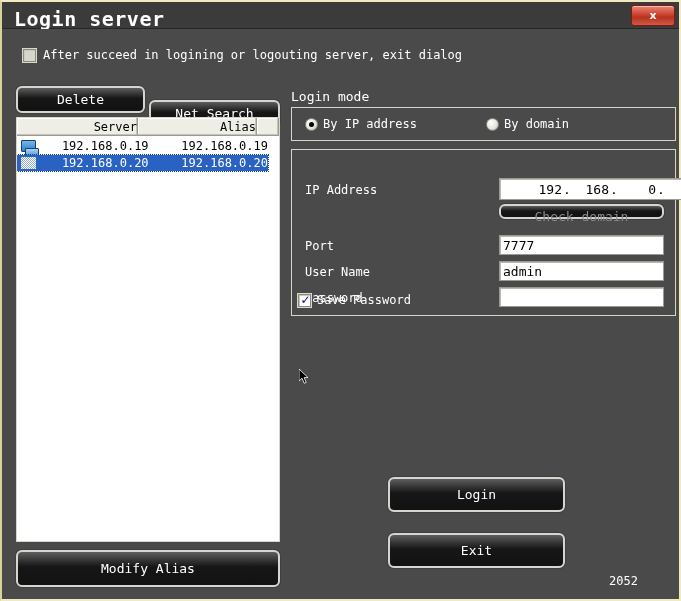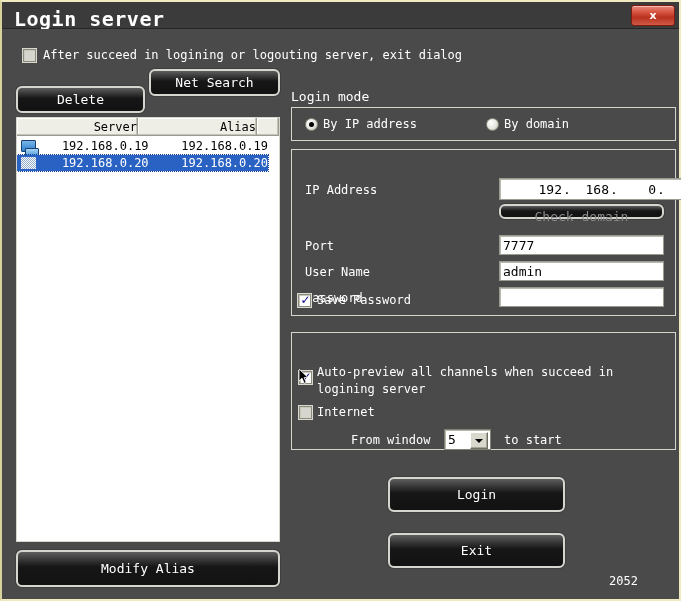--- a/index.html
+++ b/index.html
@@ -330,21 +330,21 @@
   </div>
 
   <div class="client">
 
     <div class="cb gray" style="left:21px; top:20px;"></div>
     <div class="lbl" style="position:absolute; left:41px; top:19px;">After succeed in logining or logouting server, exit dialog</div>
 
     <div class="btn" style="left:14px; top:57px; width:129px; height:27px; line-height:23px;">
       <span>Delete</span>
     </div>
-    <div class="btn" style="left:147px; top:40px; width:131px; height:27px; line-height:23px;">
+    <div class="btn" style="left:147px; top:71px; width:131px; height:27px; line-height:23px;">
       <span>Net Search</span>
     </div>
 
     <div class="listbox" style="left:14px; top:88px; width:264px; height:425px;text-align:right;">
       <div class="lst-header">
         <div class="lst-col" style="width:121px;">Server</div>
         <div class="lst-col" style="width:119px;">Alias</div>
         <div class="lst-col" style="width:22px;"></div>
       </div>
 
@@ -410,39 +410,20 @@
 
       <div class="lbl" style="position:absolute; left:13px; top:141px;">Password</div>
       <div class="tinput" style="left:207px; top:137px; width:165px; height:20px;"></div>
     </div>
 
     <div class="cb" style="left:296px; top:265px;">
       <span class="tick">✓</span>
     </div>
     <div class="lbl" style="position:absolute; left:315px; top:264px;">Save Password</div>
 
-    <div class="group" style="left:289px; top:303px; width:385px; height:118px;">
-
-      <div class="cb" style="left:7px; top:38px;">
-        <span class="tick">✓</span>
-      </div>
-      <div class="lbl" style="position:absolute; left:25px; top:31px; width:345px; white-space:normal; line-height:17px;">Auto-preview all channels when succeed in logining server</div>
-
-      <div class="cb gray" style="left:7px; top:73px;"></div>
-      <div class="lbl" style="position:absolute; left:25px; top:72px;">Internet</div>
-
-      <div class="lbl" style="position:absolute; left:59px; top:100px;">From window</div>
-
-      <div class="combo" style="left:152px; top:96px; width:47px;">
-        <span class="val">5</span>
-        <span class="arrowbtn"></span>
-      </div>
-
-      <div class="lbl" style="position:absolute; left:212px; top:100px;">to start</div>
-    </div>
 
     <div class="btn" style="left:386px; top:448px; width:177px; height:35px; line-height:31px;">
       <span>Login</span>
     </div>
     <div class="btn" style="left:386px; top:504px; width:177px; height:35px; line-height:31px;">
       <span>Exit</span>
     </div>
 
     <div class="version" style="left:607px; top:545px;">2052</div>
 

